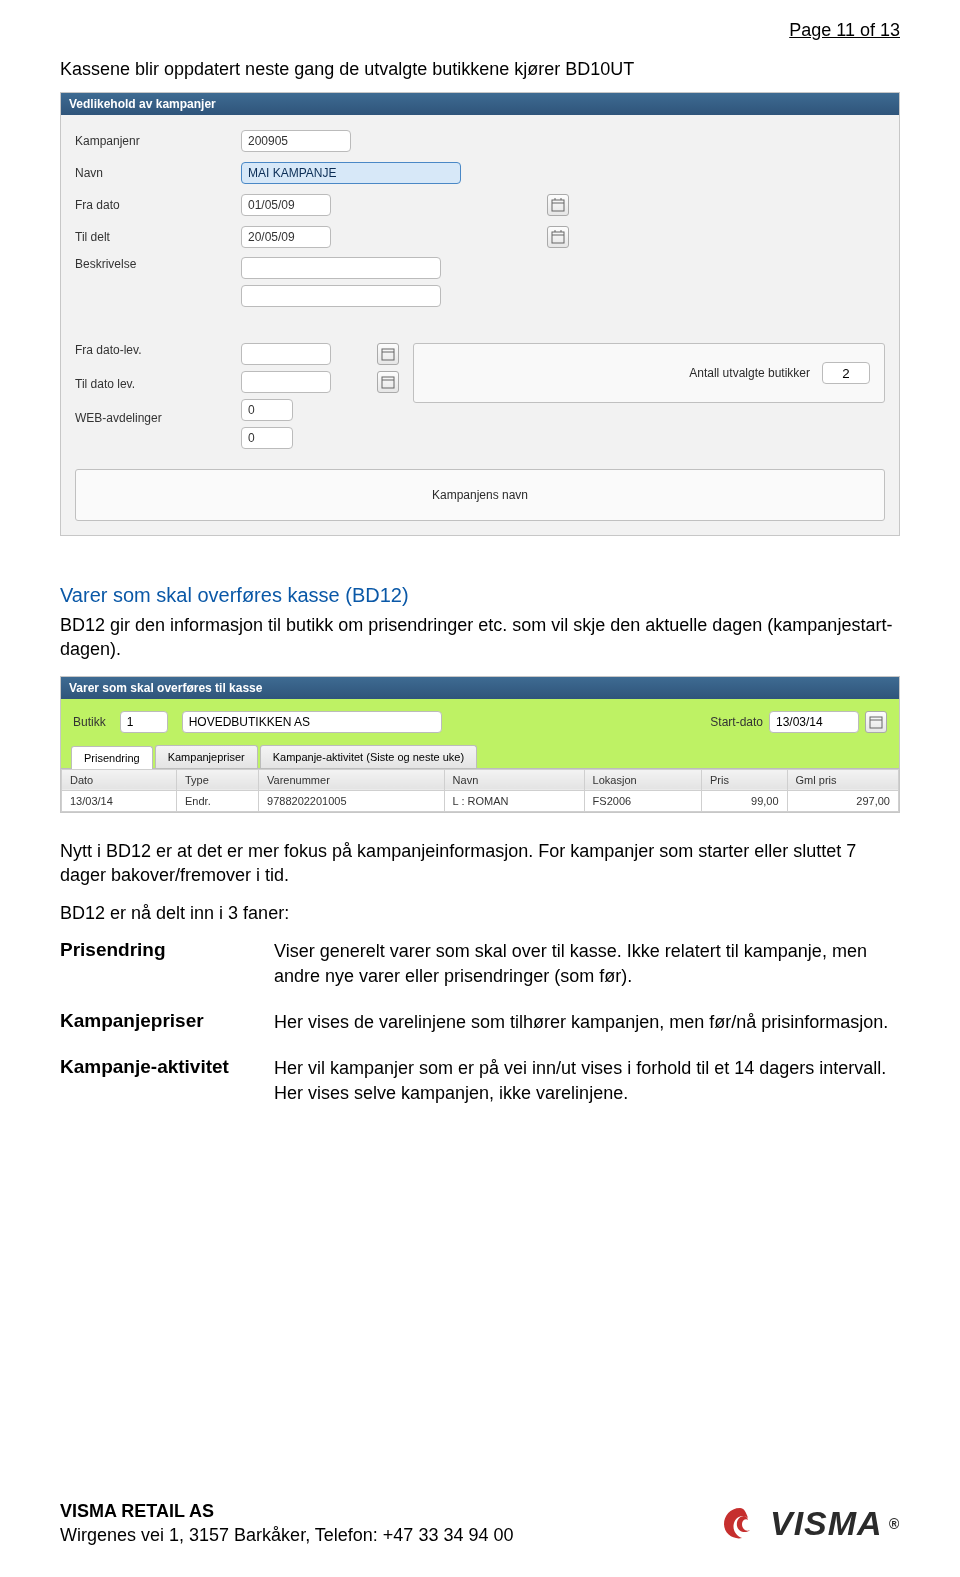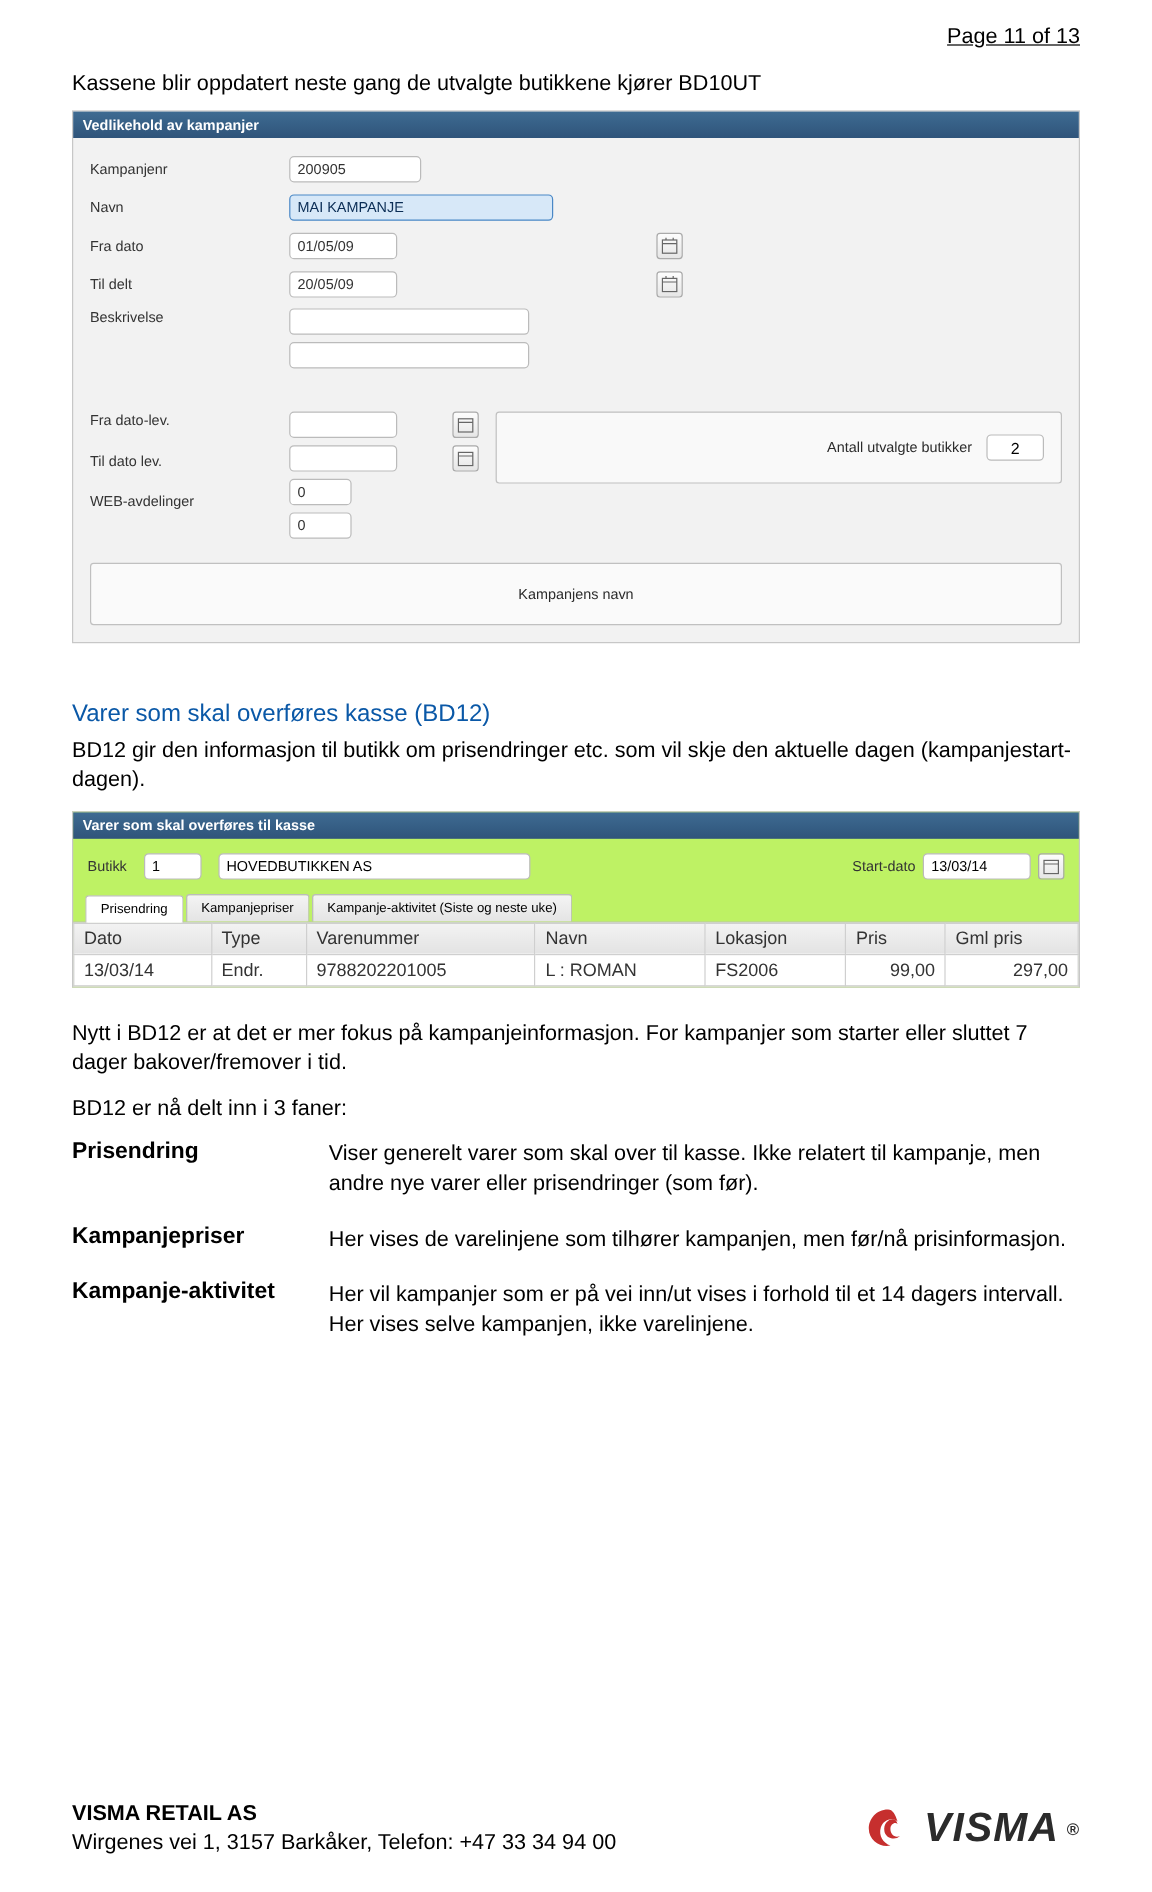--- a/index.html
+++ b/index.html
@@ -160,21 +160,21 @@
   }
   .tab.active {
     background: #fff;
     position: relative;
     top: 1px;
   }
   .grid-table { width: 100%; border-collapse: collapse; background: #fff; }
   .grid-table th, .grid-table td {
     border: 1px solid #cfcfcf;
     padding: 4px 8px;
-    font-size: 15px;
+    font-size: 11px;
     text-align: left;
     color: #333;
   }
   .grid-table th {
     background: linear-gradient(#f3f3f3,#e3e3e3);
     font-weight: normal;
   }
   .grid-table td.num { text-align: right; }
 
   

